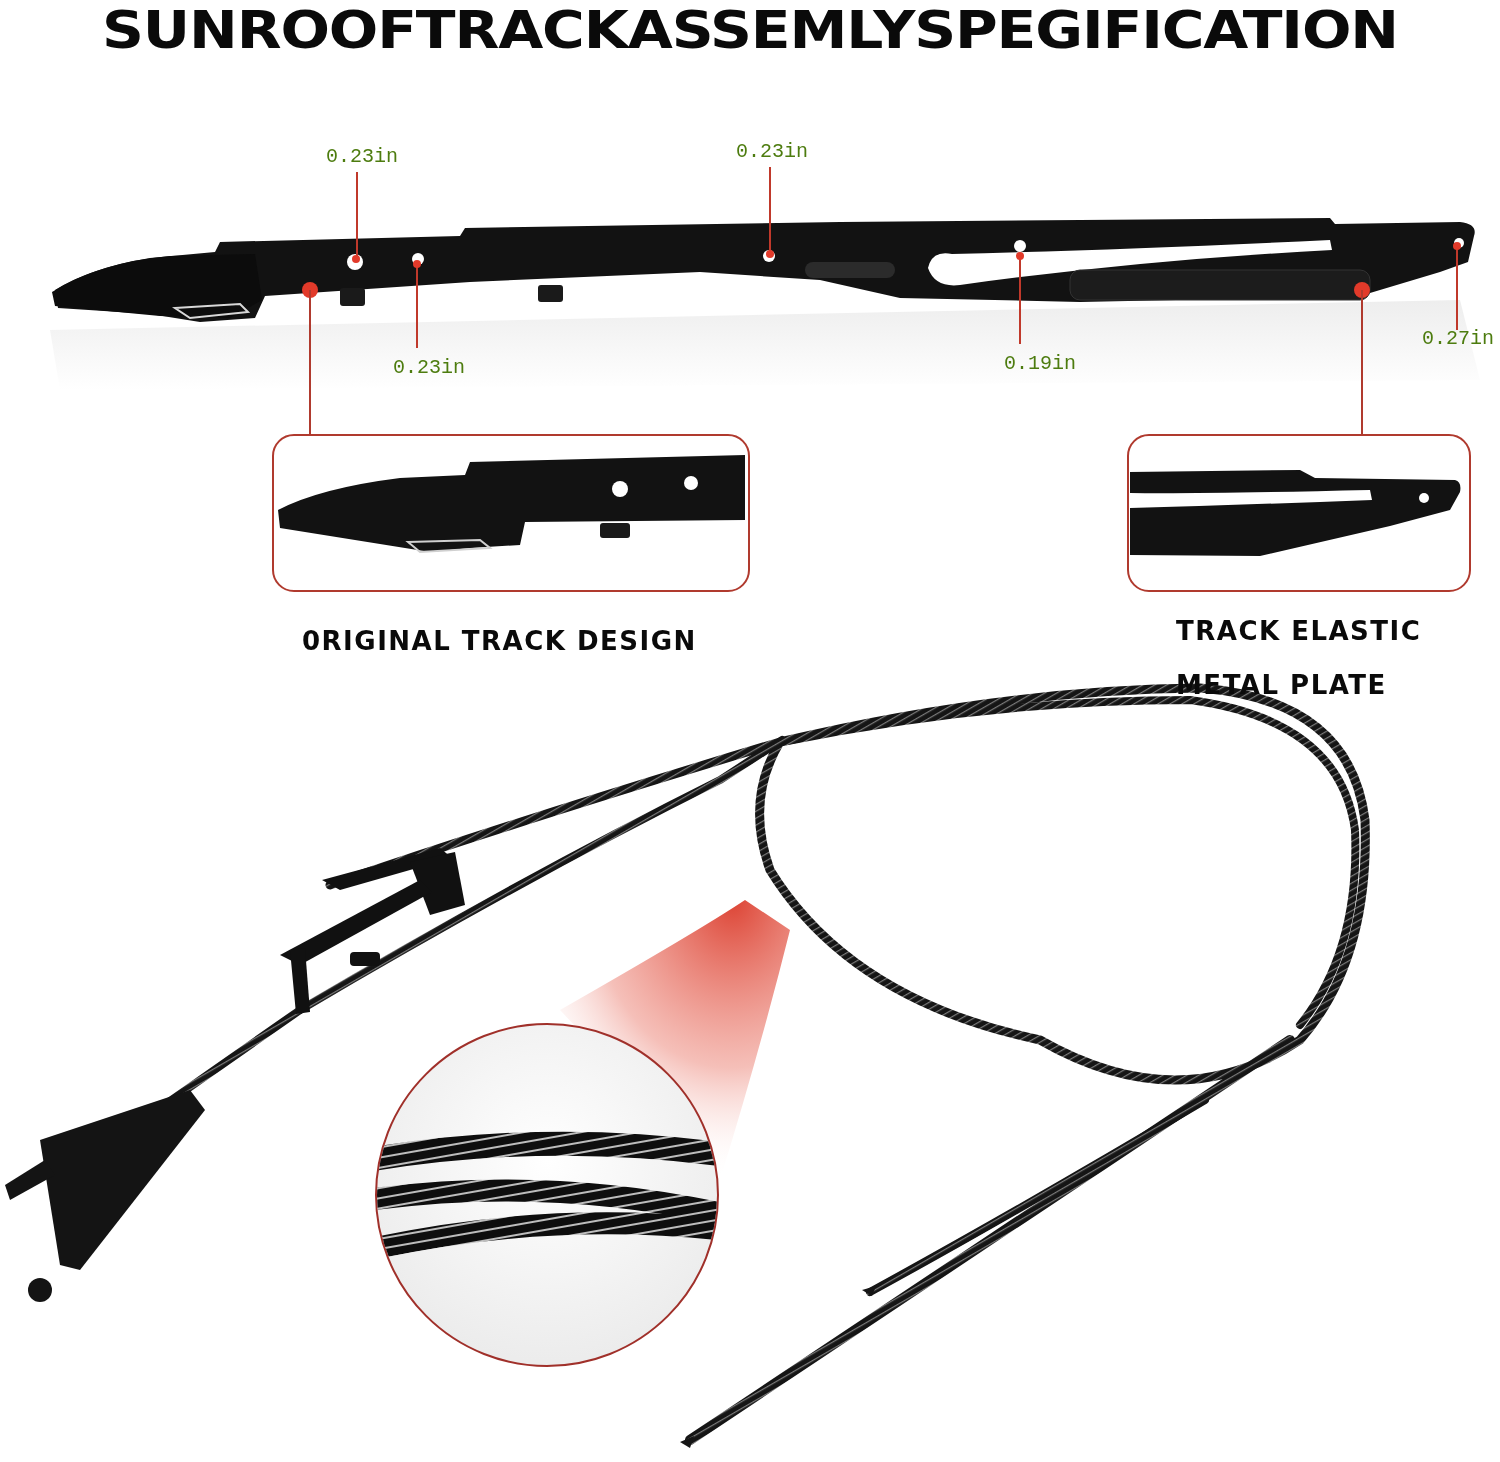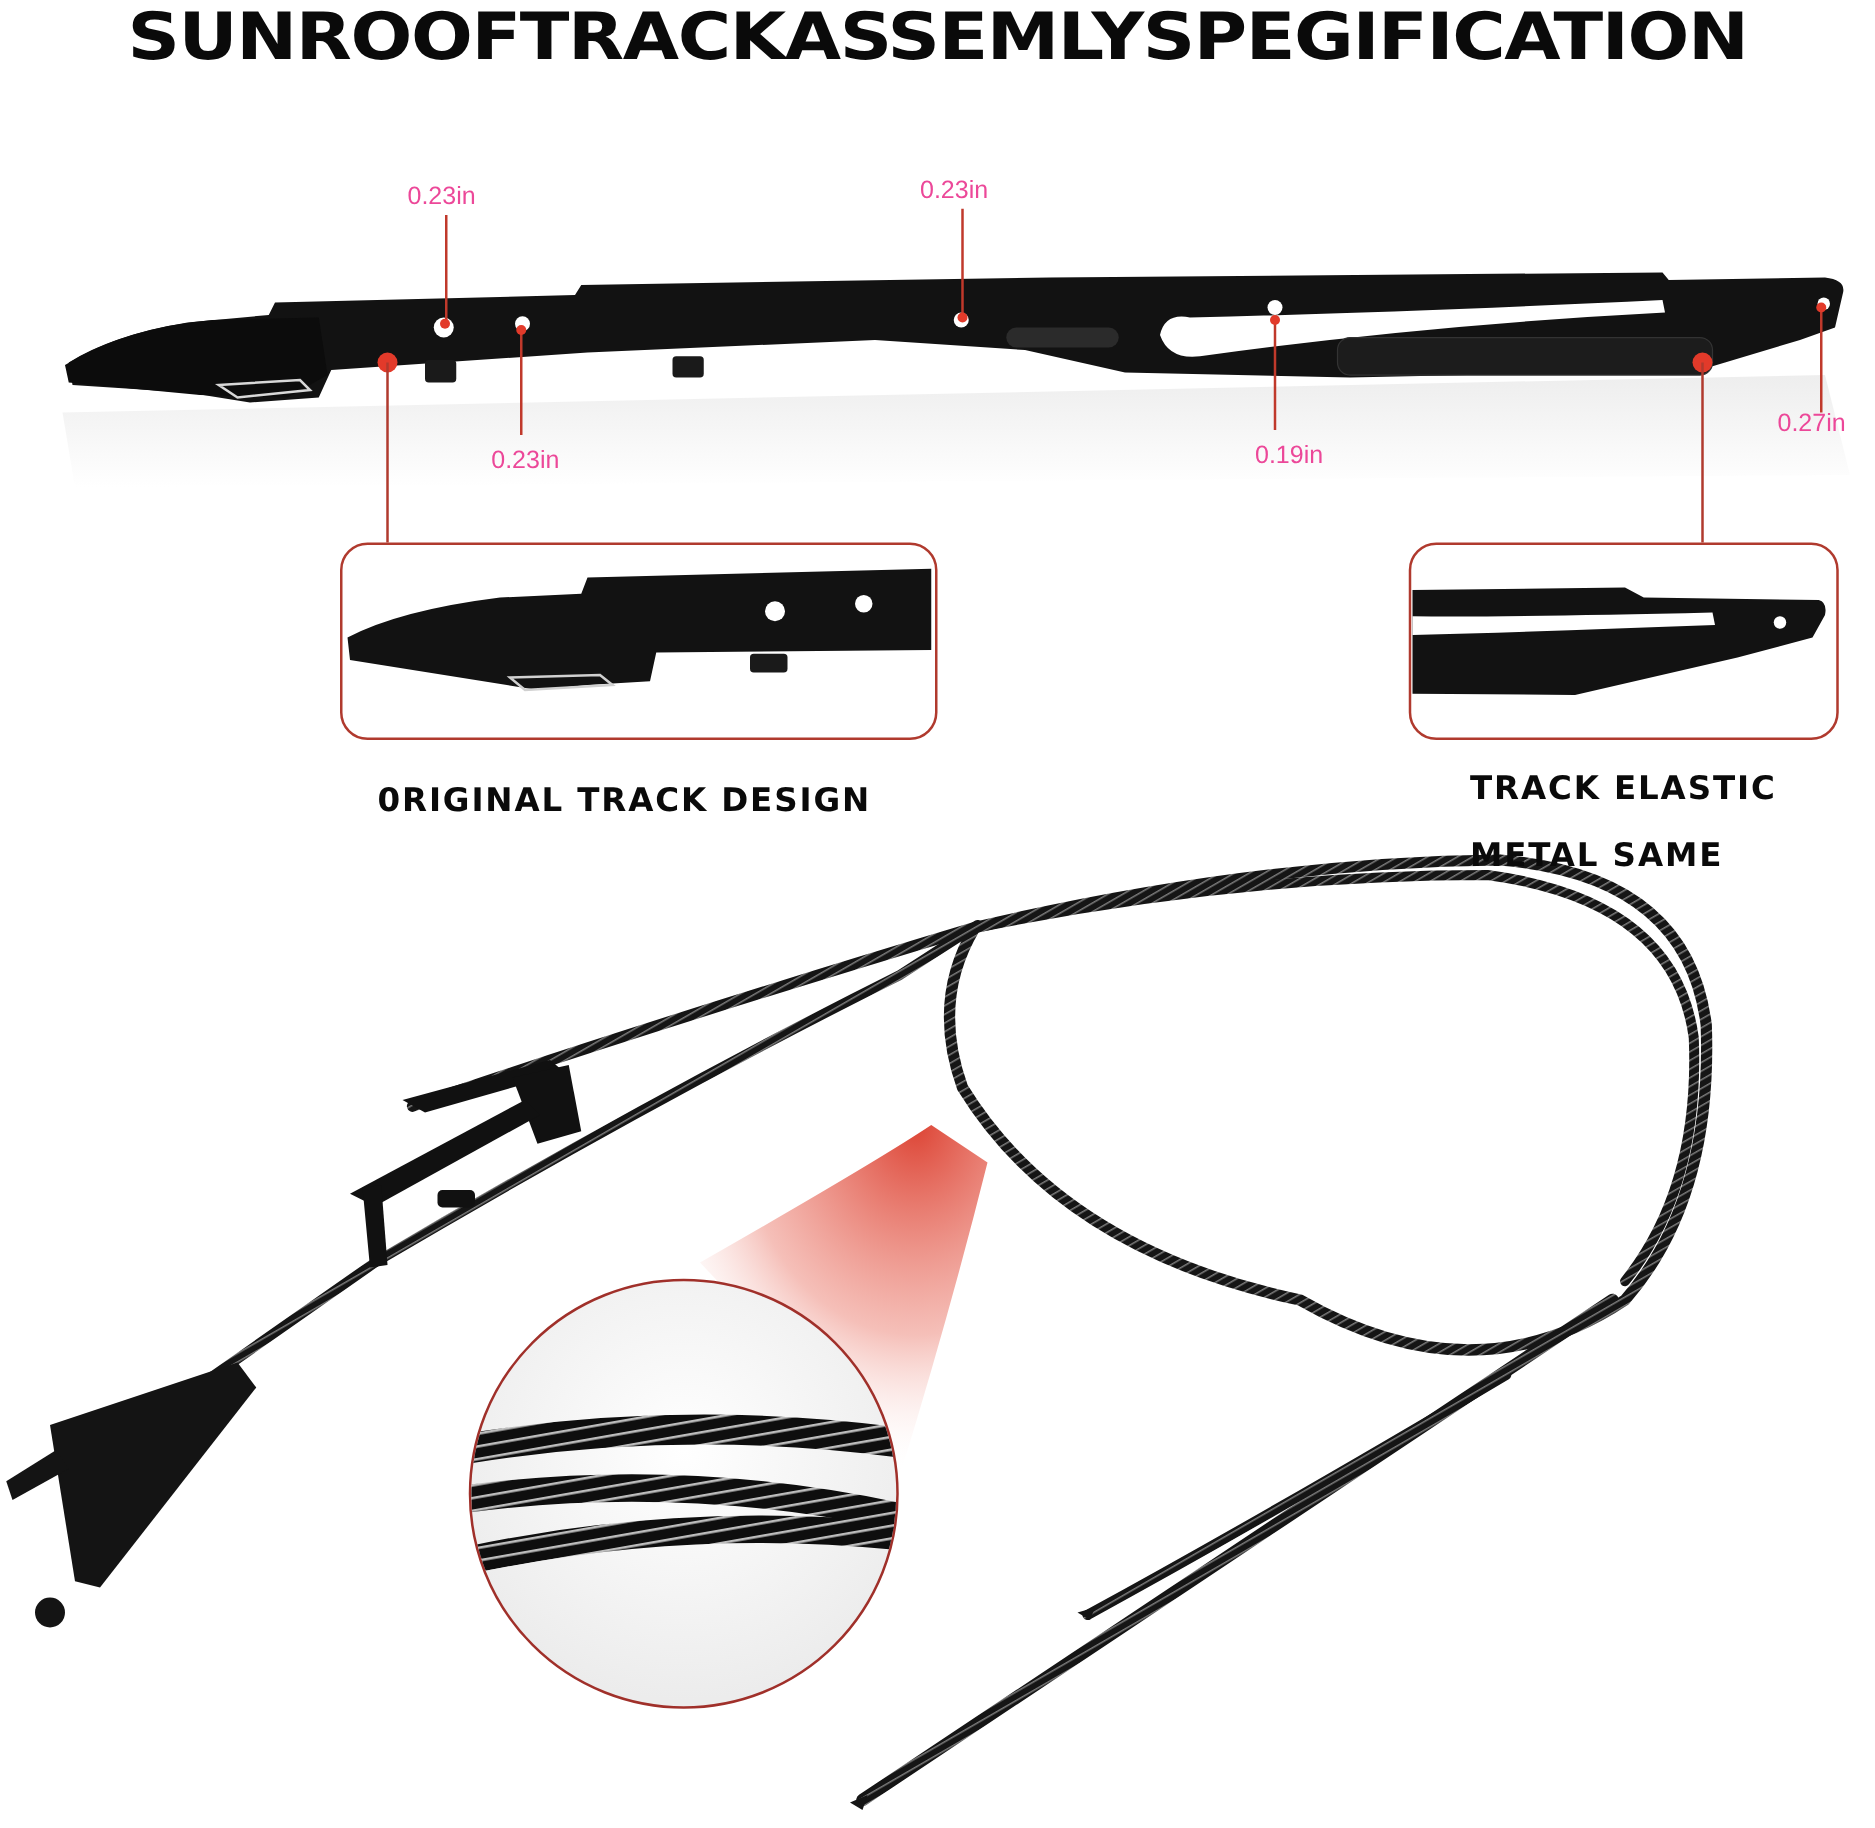--- a/index.html
+++ b/index.html
@@ -6,22 +6,22 @@
     body { width: 1500px; height: 1462px; position: relative; overflow: hidden; font-family: "Liberation Sans", "DejaVu Sans", sans-serif; }
 
     .title {
       position: absolute; left: 0; top: 2px; width: 1500px; text-align: center;
       font-family: "DejaVu Sans", sans-serif; font-weight: 900; font-size: 52px;
       letter-spacing: -1px; color: #0a0a0a; line-height: 56px;
       transform: scaleX(1.12); transform-origin: center top;
     }
 
     .dim-label {
-      position: absolute; font-family: Liberation Sans, sans-serif; font-size: 20px;
-      color: #ec4899; line-height: 22px;
+      position: absolute; font-family: Liberation Mono, monospace; font-size: 20px;
+      color: #4d7c0f; line-height: 22px;
     }
 
     .caption {
       position: absolute; font-family: "DejaVu Sans", sans-serif; font-weight: 900;
       font-size: 26px; letter-spacing: 1.5px; color: #0a0a0a;
     }
 
     .inset-box {
       position: absolute; border: 2px solid #b03a2e; border-radius: 22px;
       background: linear-gradient(#f7f7f7, #eeeeee); overflow: hidden;
@@ -143,21 +143,21 @@
 <div class="dim-label" style="left:393px; top:357px;">0.23in</div>
 <div class="dim-label" style="left:736px; top:141px;">0.23in</div>
 <div class="dim-label" style="left:1004px; top:353px;">0.19in</div>
 <div class="dim-label" style="left:1422px; top:328px;">0.27in</div>
 
 <div class="inset-box" style="left:272px; top:434px; width:474px; height:154px; background:transparent;"></div>
 <div class="inset-box" style="left:1127px; top:434px; width:340px; height:154px; background:transparent;"></div>
 
 <div class="caption" style="left:302px; top:626px;text-align:right;">0RIGINAL TRACK DESIGN</div>
 <div class="caption" style="left:1176px; top:616px;">TRACK ELASTIC</div>
-<div class="caption" style="left:1176px; top:670px;">METAL SAME</div>
+<div class="caption" style="left:1176px; top:670px;">METAL PLATE</div>
 
 <div class="zoom-circle" style="left:375px; top:1023px; width:340px; height:340px;">
   <svg width="340" height="340">
     <defs>
       <pattern id="coil2" width="10" height="10" patternUnits="userSpaceOnUse" patternTransform="rotate(80)">
         <rect width="10" height="10" fill="#0e0e0e"></rect>
         <rect x="0" width="2" height="10" fill="#bdbdbd"></rect>
       </pattern>
     </defs>
     <path d="M-10,135 Q170,105 350,130" stroke="url(#coil2)" stroke-width="24" fill="none"></path>

